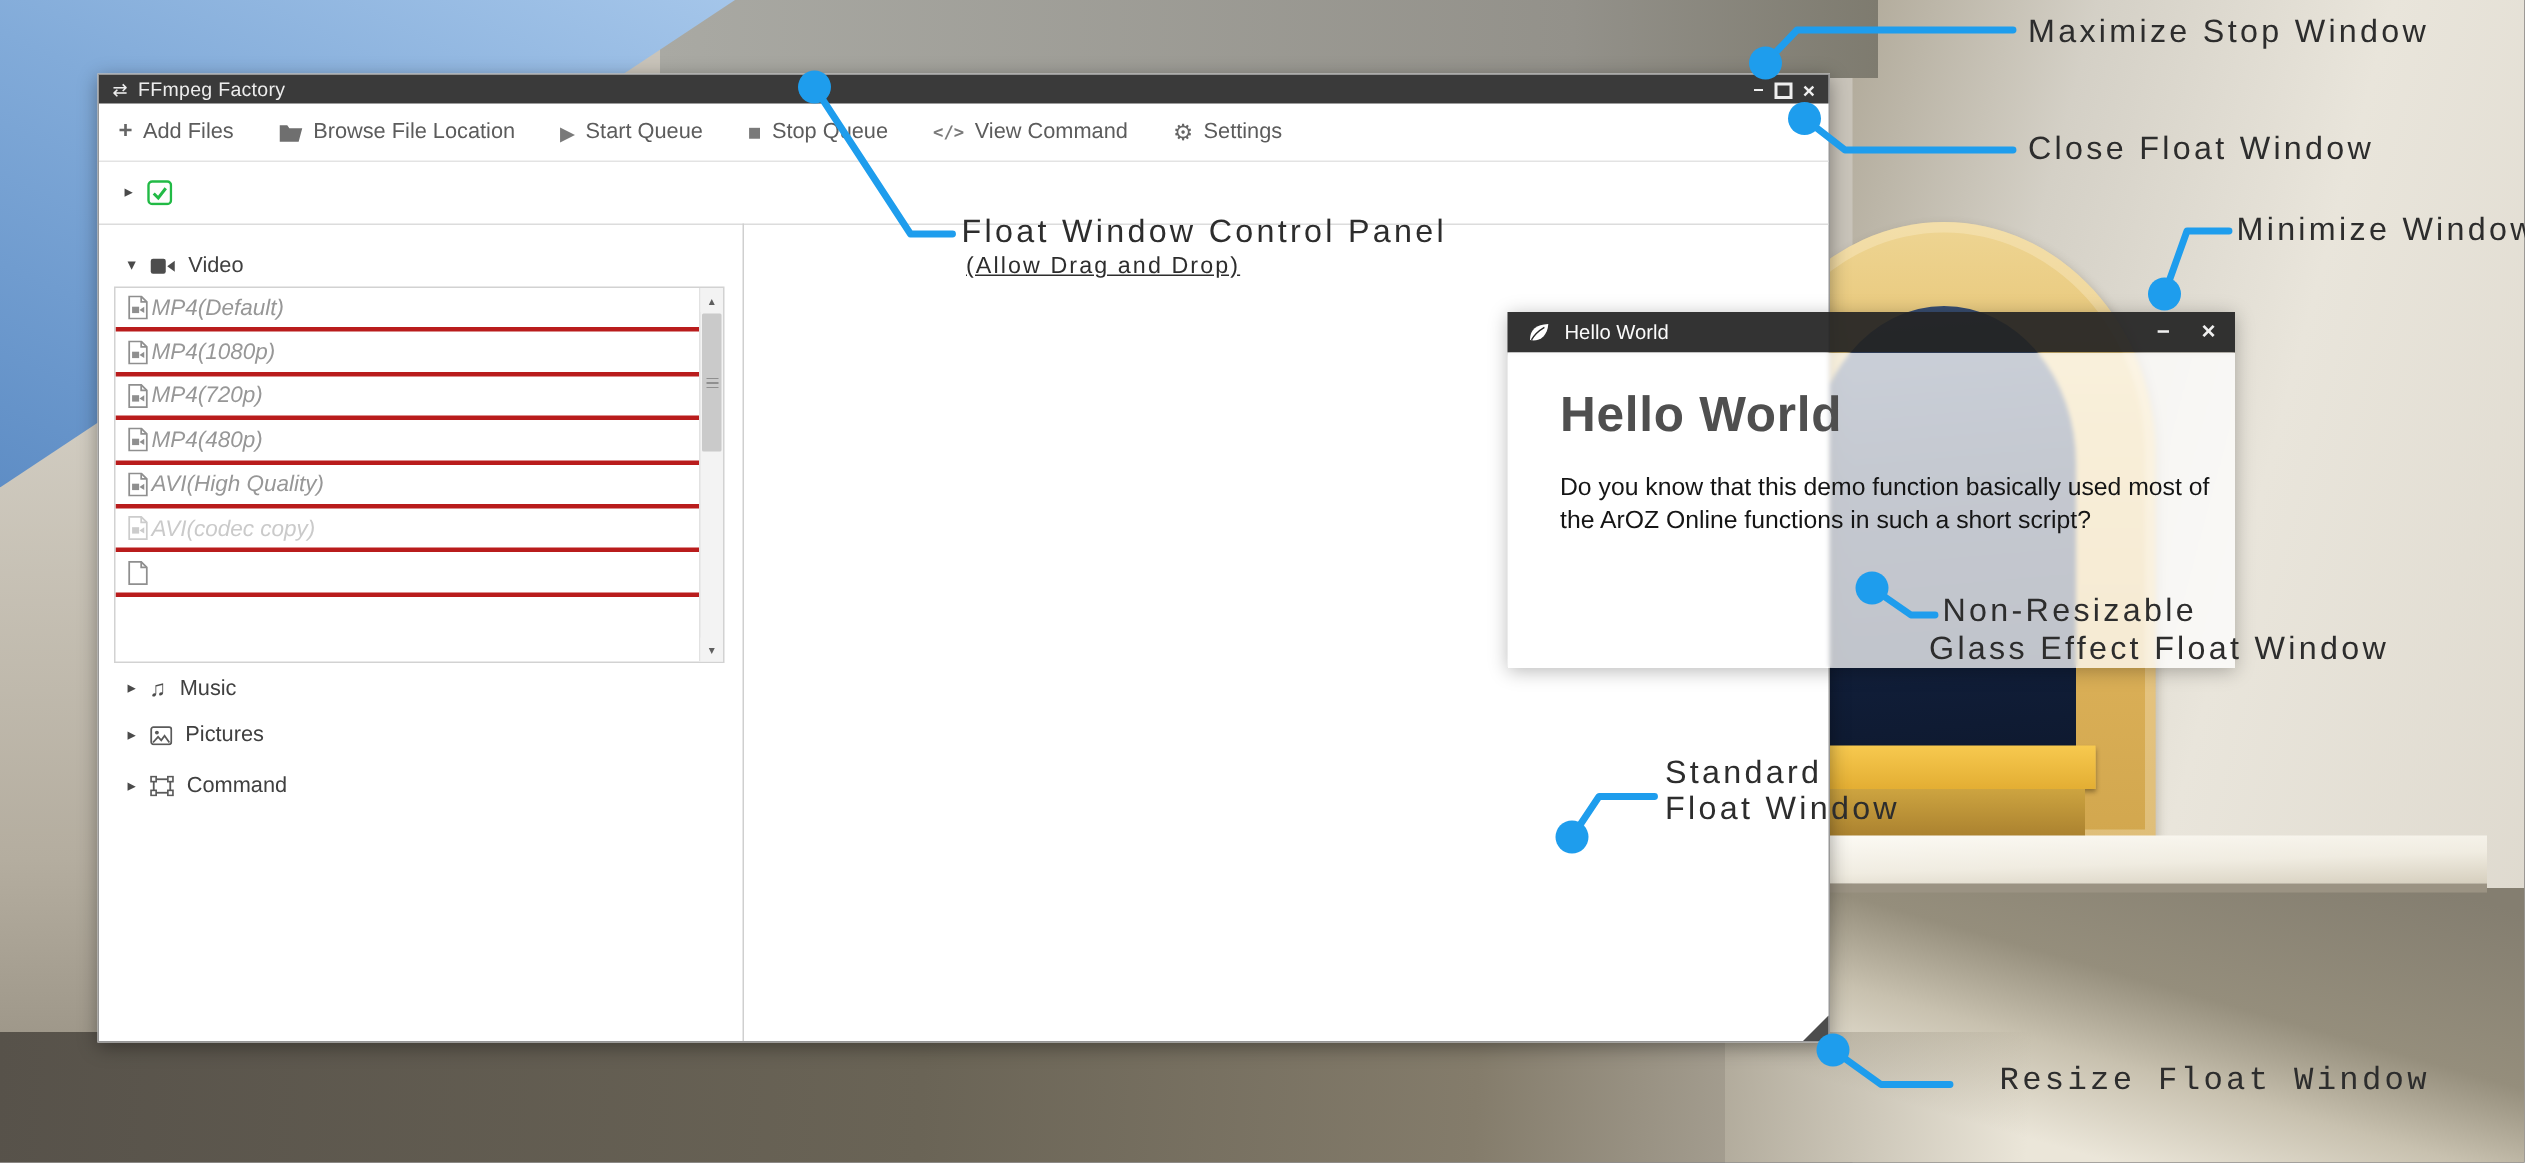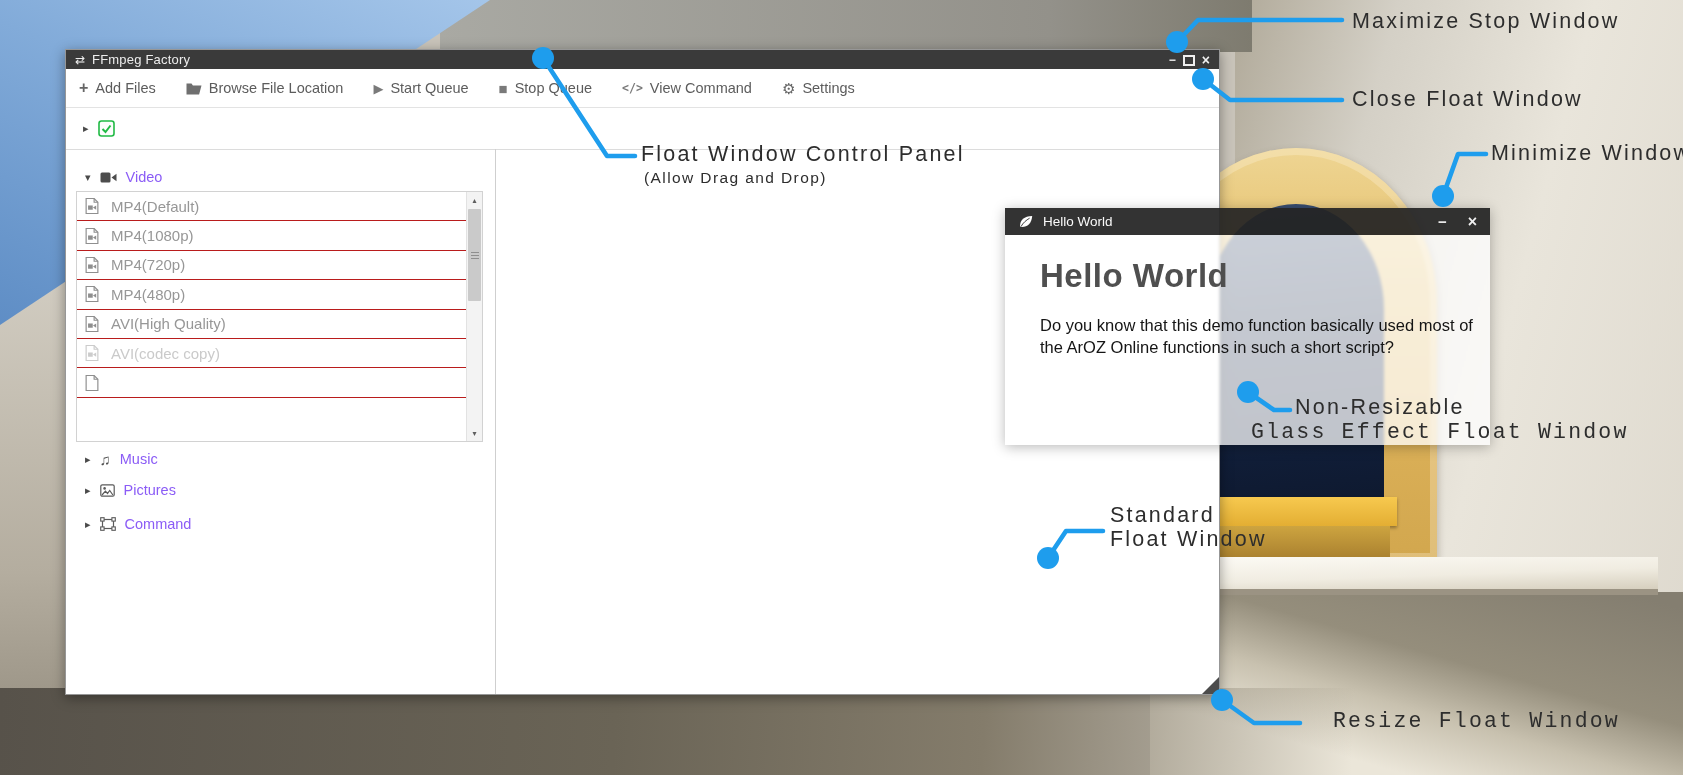--- a/index.html
+++ b/index.html
@@ -53,26 +53,26 @@
     align-items:center;gap:30px;padding-left:13px;border-bottom:1px solid #e3e3e3;}
   .titem{display:flex;align-items:center;gap:7px;font-size:14.5px;color:#5c5c5c;}
   .ticon{color:#7a7a7a;font-size:13px;line-height:1;}
   .codeicon{font-family:"DejaVu Sans Mono",monospace;font-size:11.5px;color:#7a7a7a;font-weight:bold;}
   #ff-status{position:absolute;left:0;top:57px;right:0;height:42px;display:flex;
     align-items:center;gap:9px;padding-left:17px;border-bottom:1px solid #dcdcdc;}
   #ff-status .txt{font-size:15px;color:#767676;}
   .caret{color:#4a4a4a;font-size:11px;line-height:1;}
   #ff-divider{position:absolute;left:429px;top:99px;bottom:0;width:1px;background:#cfcfcf;}
   .hdr-row{position:absolute;display:flex;align-items:center;gap:9px;height:20px;}
-  .hdr-row .lbl{font-size:14.5px;color:#8b5cf6;}
+  .hdr-row .lbl{font-size:14.5px;color:#404040;}
   #listbox{position:absolute;left:10px;top:141px;width:407px;height:251px;
     border:1px solid #d2d2d2;box-sizing:border-box;overflow:hidden;background:#fff;}
   #listrows{margin-right:16px;}
-  .lrow{height:29.4px;box-sizing:border-box;border-bottom:1px solid #b91c1c;
-    display:flex;align-items:center;gap:12px;padding-left:8px;font-size:15px;color:#979797;}
+  .lrow{height:29.4px;box-sizing:border-box;border-bottom:3px solid #b91c1c;
+    display:flex;align-items:center;gap:2px;padding-left:8px;font-size:15px;color:#979797;font-style:italic;}
   .lrow.disabled{color:#cacaca;}
   .lrow.disabled svg{opacity:.45;}
   #scrollbar{position:absolute;right:0;top:0;bottom:0;width:16px;background:#f3f3f3;
     border-left:1px solid #e2e2e2;box-sizing:border-box;}
   .sbtn{position:absolute;left:0;width:15px;height:16px;display:flex;align-items:center;
     justify-content:center;font-size:8px;color:#5e5e5e;background:#f3f3f3;}
   #sthumb{position:absolute;left:1px;top:17px;width:13px;height:92px;background:#cacaca;
     border-radius:1px;display:flex;align-items:center;justify-content:center;}
   #sthumb .grip{width:8px;height:7px;
     background:repeating-linear-gradient(180deg,#8f8f8f 0 1px,transparent 1px 3px);}
@@ -89,21 +89,21 @@
   #hw-h1{position:absolute;left:35px;top:22px;font-size:33px;font-weight:bold;
     color:#4f4f4f;letter-spacing:.5px;}
   #hw-p{position:absolute;left:35px;top:80px;width:440px;font-size:16.5px;
     color:#151515;line-height:1.32;}
 
   
   #annsvg{position:absolute;left:0;top:0;z-index:6;pointer-events:none;}
   .ann{position:absolute;z-index:7;font-size:21.5px;color:#2d2d2d;letter-spacing:2.2px;
     white-space:nowrap;}
   .ann2{position:absolute;z-index:7;font-size:15.5px;color:#2d2d2d;letter-spacing:1.4px;
-    white-space:nowrap;}
+    white-space:nowrap;text-decoration:underline;}
   svg{display:block;}
 </style>
 </head>
 <body>
 
 <div id="screen">
 
   <div class="abs leftwall"></div>
   <div class="abs brightwall"></div>
   <div class="abs grayband"></div>
@@ -351,18 +351,18 @@
       </g>
     </g>
   </svg>
 
   <div class="ann" style="left:1352px;top:9px;">Maximize Stop Window</div>
   <div class="ann" style="left:1352px;top:87px;">Close Float Window</div>
   <div class="ann" style="left:1491px;top:141px;">Minimize Window</div>
   <div class="ann" style="left:641px;top:142px;">Float Window Control Panel</div>
   <div class="ann2" style="left:644px;top:169px;">(Allow Drag and Drop)</div>
   <div class="ann" style="left:1295px;top:395px;">Non-Resizable</div>
-  <div class="ann" style="left:1251px;top:420px;font-family:Liberation Mono, monospace;">Glass Effect Float Window</div>
+  <div class="ann" style="left:1286px;top:420px;">Glass Effect Float Window</div>
   <div class="ann" style="left:1110px;top:503px;">Standard</div>
   <div class="ann" style="left:1110px;top:527px;">Float Window</div>
   <div class="ann" style="left:1333px;top:709px;font-family:Liberation Mono, monospace;">Resize Float Window</div>
 
 </div>
 
 </body></html>

